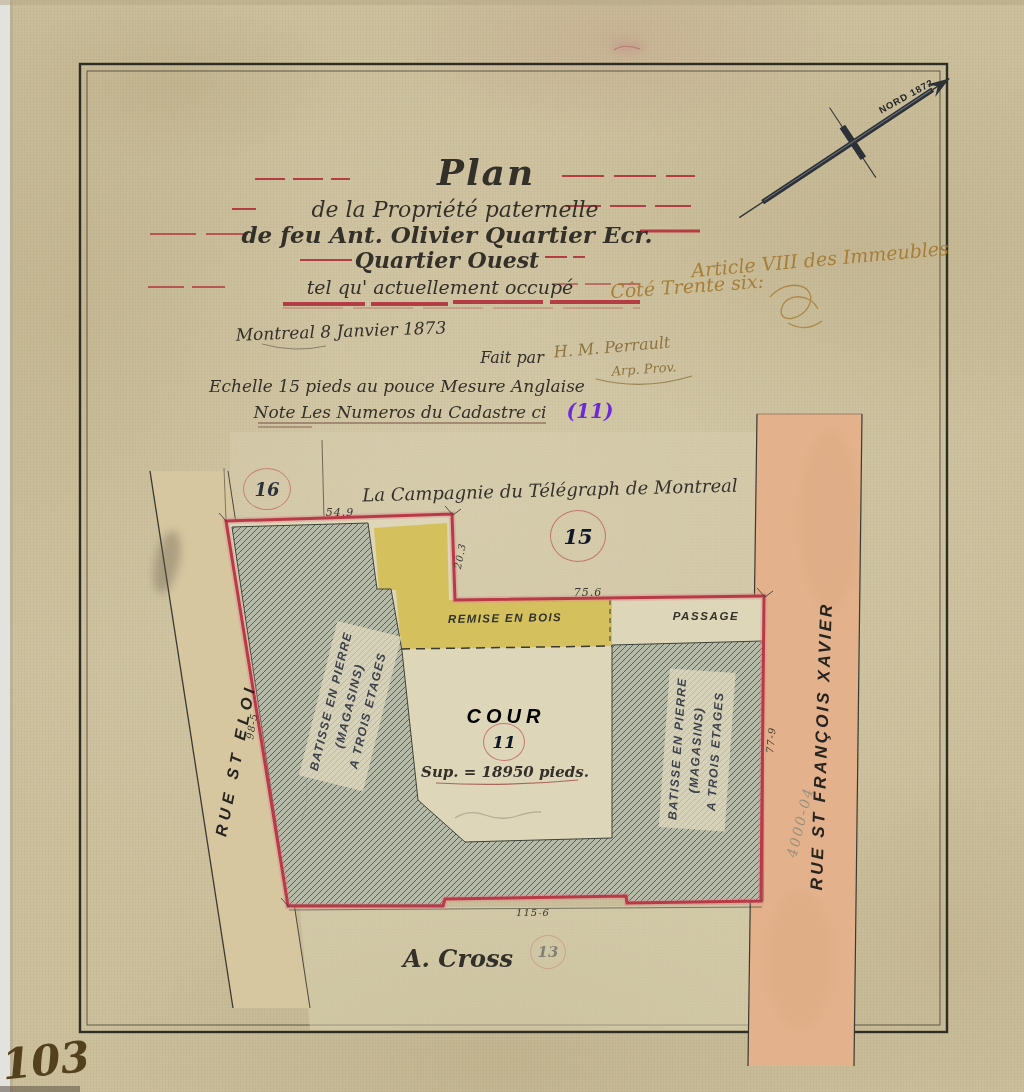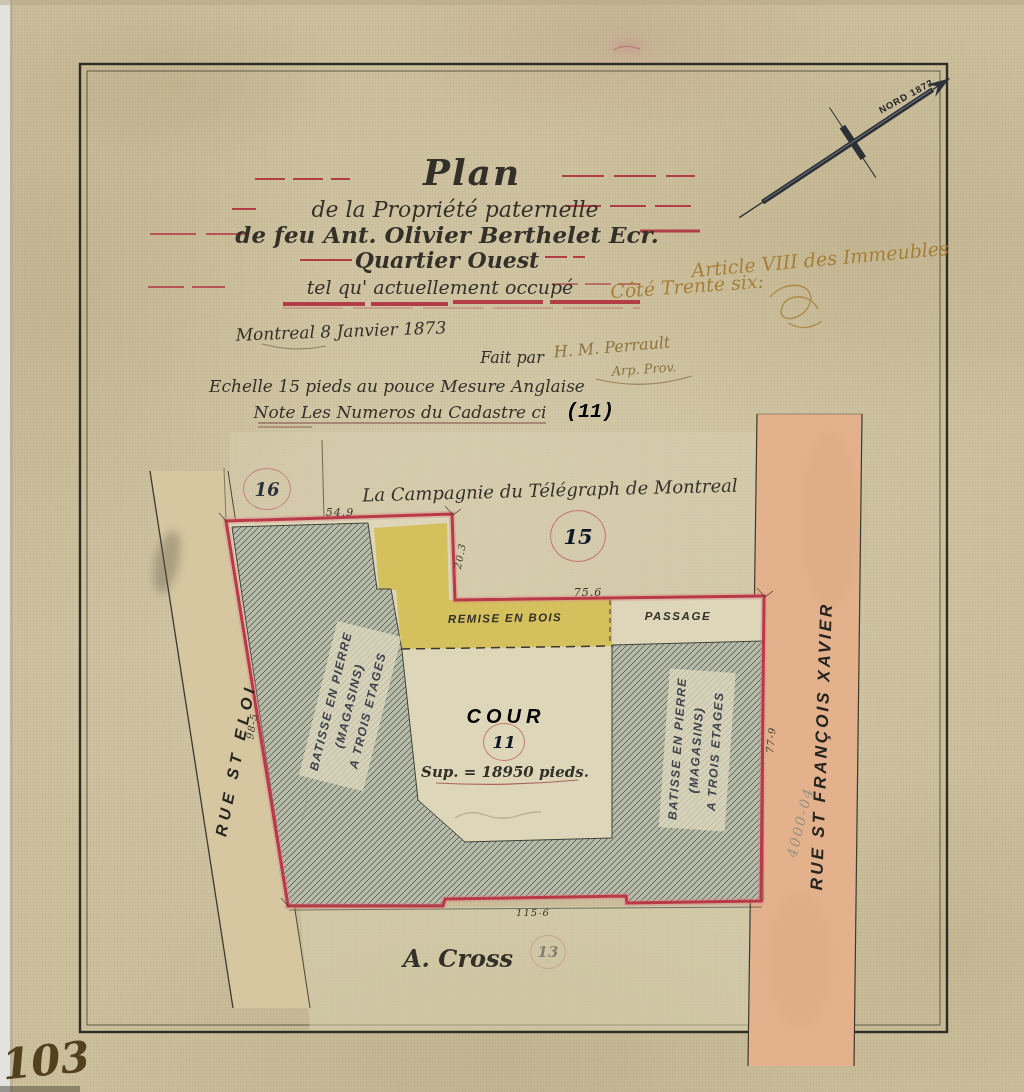--- a/index.html
+++ b/index.html
@@ -15,21 +15,21 @@
       radial-gradient(ellipse 240px 120px at 180px 80px, rgba(170,152,112,0.25), transparent 70%),
       radial-gradient(ellipse 800px 620px at 480px 520px, rgba(226,218,188,0.38), transparent 75%),
       repeating-linear-gradient(90deg, rgba(120,100,70,0.05) 0 1px, rgba(0,0,0,0) 1px 3px),
       repeating-linear-gradient(0deg, rgba(120,100,70,0.04) 0 1px, rgba(0,0,0,0) 1px 3px);
     font-family:"DejaVu Serif", serif;
   }
   .abs{position:absolute;white-space:nowrap;}
   .ctr{transform:translate(-50%,-50%);}
   .script{font-family:"DejaVu Serif",serif;font-style:italic;color:#33302a;}
   .caps{font-family:"Liberation Sans",sans-serif;}
-  .red-ink{color:#000000;font-family:Liberation Mono, monospace;}
+  .red-ink{color:#6d28d9;}
   .brown-ink{color:#a3782e;}
   .sig-ink{color:#8d7340;}
   .dim{font:italic 11px "DejaVu Serif",serif;color:#3b392f;letter-spacing:1px;}
   .circle-num{
     border:1.6px solid rgba(191,88,94,.75);border-radius:50%;
     display:flex;align-items:center;justify-content:center;
     font-family:"DejaVu Serif",serif;font-style:italic;font-weight:bold;color:#0f172a;
   }
   .bldg{
     text-align:center;font:italic bold 12px "Liberation Sans",sans-serif;
@@ -140,23 +140,23 @@
     <path d="M258,423 H546" stroke="#6b3a35" stroke-width="1.1" opacity="0.85"></path>
     <path d="M258,427 H312" stroke="#6b3a35" stroke-width="1" opacity="0.7"></path>
     <path d="M436,783 Q505,787 578,780" stroke="#a0524e" stroke-width="1.2" opacity="0.85"></path>
     <path d="M455,818 q14,-9 30,-3 t32,1 t24,-4" stroke="#8f8a79" stroke-width="1.3" opacity="0.55"></path>
     <path d="M300,823 q10,-20 6,-44" stroke="#8f8a79" stroke-width="1" opacity="0.35"></path>
   </g>
 </svg>
 
 <div id="textlayer">
 
-  <div class="abs ctr script" style="left:472px;top:172px;font-size:36px;font-weight:bold;letter-spacing:2px;">Plan</div>
+  <div class="abs ctr script" style="left:486px;top:172px;font-size:36px;font-weight:bold;letter-spacing:2px;">Plan</div>
   <div class="abs ctr script" style="left:455px;top:209px;font-size:22px;">de la Propriété paternelle</div>
-  <div class="abs ctr script" style="left:447px;top:234px;font-size:23px;font-weight:bold;">de feu Ant. Olivier Berthelet Ecr.</div>
+  <div class="abs ctr script" style="left:447px;top:234px;font-size:23px;font-weight:bold;">de feu Ant. Olivier Quartier Ecr.</div>
   <div class="abs ctr script" style="left:447px;top:260px;font-size:22px;font-weight:bold;">Quartier Ouest</div>
   <div class="abs ctr script" style="left:440px;top:287px;font-size:19px;">tel qu' actuellement occupé</div>
 
   <div class="abs ctr script brown-ink" style="left:820px;top:259px;font-size:19px;transform:translate(-50%,-50%) rotate(-5deg);opacity:.9;">Article VIII des Immeubles</div>
   <div class="abs ctr script brown-ink" style="left:687px;top:286px;font-size:19px;transform:translate(-50%,-50%) rotate(-4deg);opacity:.9;">Côté Trente six:</div>
 
   <div class="abs ctr script" style="left:341px;top:331px;font-size:17px;transform:translate(-50%,-50%) rotate(-2deg);">Montreal 8 Janvier 1873</div>
   <div class="abs ctr script" style="left:512px;top:329px;font-size:16px;margin-top:28px;">Fait par</div>
   <div class="abs ctr script sig-ink" style="left:612px;top:347px;font-size:16px;transform:translate(-50%,-50%) rotate(-5deg);">H. M. Perrault</div>
   <div class="abs ctr script sig-ink" style="left:644px;top:369px;font-size:13px;transform:translate(-50%,-50%) rotate(-4deg);">Arp. Prov.</div>
@@ -177,21 +177,21 @@
   <div class="abs ctr street" style="left:822px;top:746px;font-size:17px;letter-spacing:3px;transform:translate(-50%,-50%) rotate(-88deg);">RUE ST FRANÇOIS XAVIER</div>
 
   <div class="abs ctr dim" style="left:340px;top:512px;">54.9</div>
   <div class="abs ctr dim" style="left:460px;top:556px;font-size:10px;transform:translate(-50%,-50%) rotate(-78deg);">20.3</div>
   <div class="abs ctr dim" style="left:588px;top:592px;">75.6</div>
   <div class="abs ctr dim" style="left:533px;top:912px;font-size:10px;">115-6</div>
   <div class="abs ctr dim" style="left:252px;top:726px;font-size:10px;transform:translate(-50%,-50%) rotate(-79deg);">98-5</div>
   <div class="abs ctr dim" style="left:771px;top:740px;font-size:10px;transform:translate(-50%,-50%) rotate(-85deg);">77-9</div>
 
   <div class="abs ctr caps" style="left:505px;top:618px;font:italic bold 11.5px 'Liberation Sans',sans-serif;letter-spacing:1.4px;color:#33312a;transform:translate(-50%,-50%) rotate(-1deg);">REMISE EN BOIS</div>
-  <div class="abs ctr caps" style="left:678px;top:616px;font:italic bold 11.5px 'Liberation Sans',sans-serif;letter-spacing:1.6px;color:#33312a;">PASSAGE</div>
+  <div class="abs ctr caps" style="left:706px;top:616px;font:italic bold 11.5px 'Liberation Sans',sans-serif;letter-spacing:1.6px;color:#33312a;">PASSAGE</div>
   <div class="abs ctr caps" style="left:506px;top:716px;font:italic bold 20px 'Liberation Sans',sans-serif;letter-spacing:5px;color:#000000;">COUR</div>
   <div class="abs ctr script" style="left:505px;top:772px;font-size:15px;font-weight:bold;">Sup. = 18950 pieds.</div>
 
   <div class="abs ctr bldg" style="left:350px;top:706px;transform:translate(-50%,-50%) rotate(-76deg);">
     <div>BATISSE EN PIERRE</div>
     <div>(MAGASINS)</div>
     <div>A TROIS ETAGES</div>
   </div>
   <div class="abs ctr bldg" style="left:697px;top:750px;transform:translate(-50%,-50%) rotate(-86deg);">
     <div>BATISSE EN PIERRE</div>

